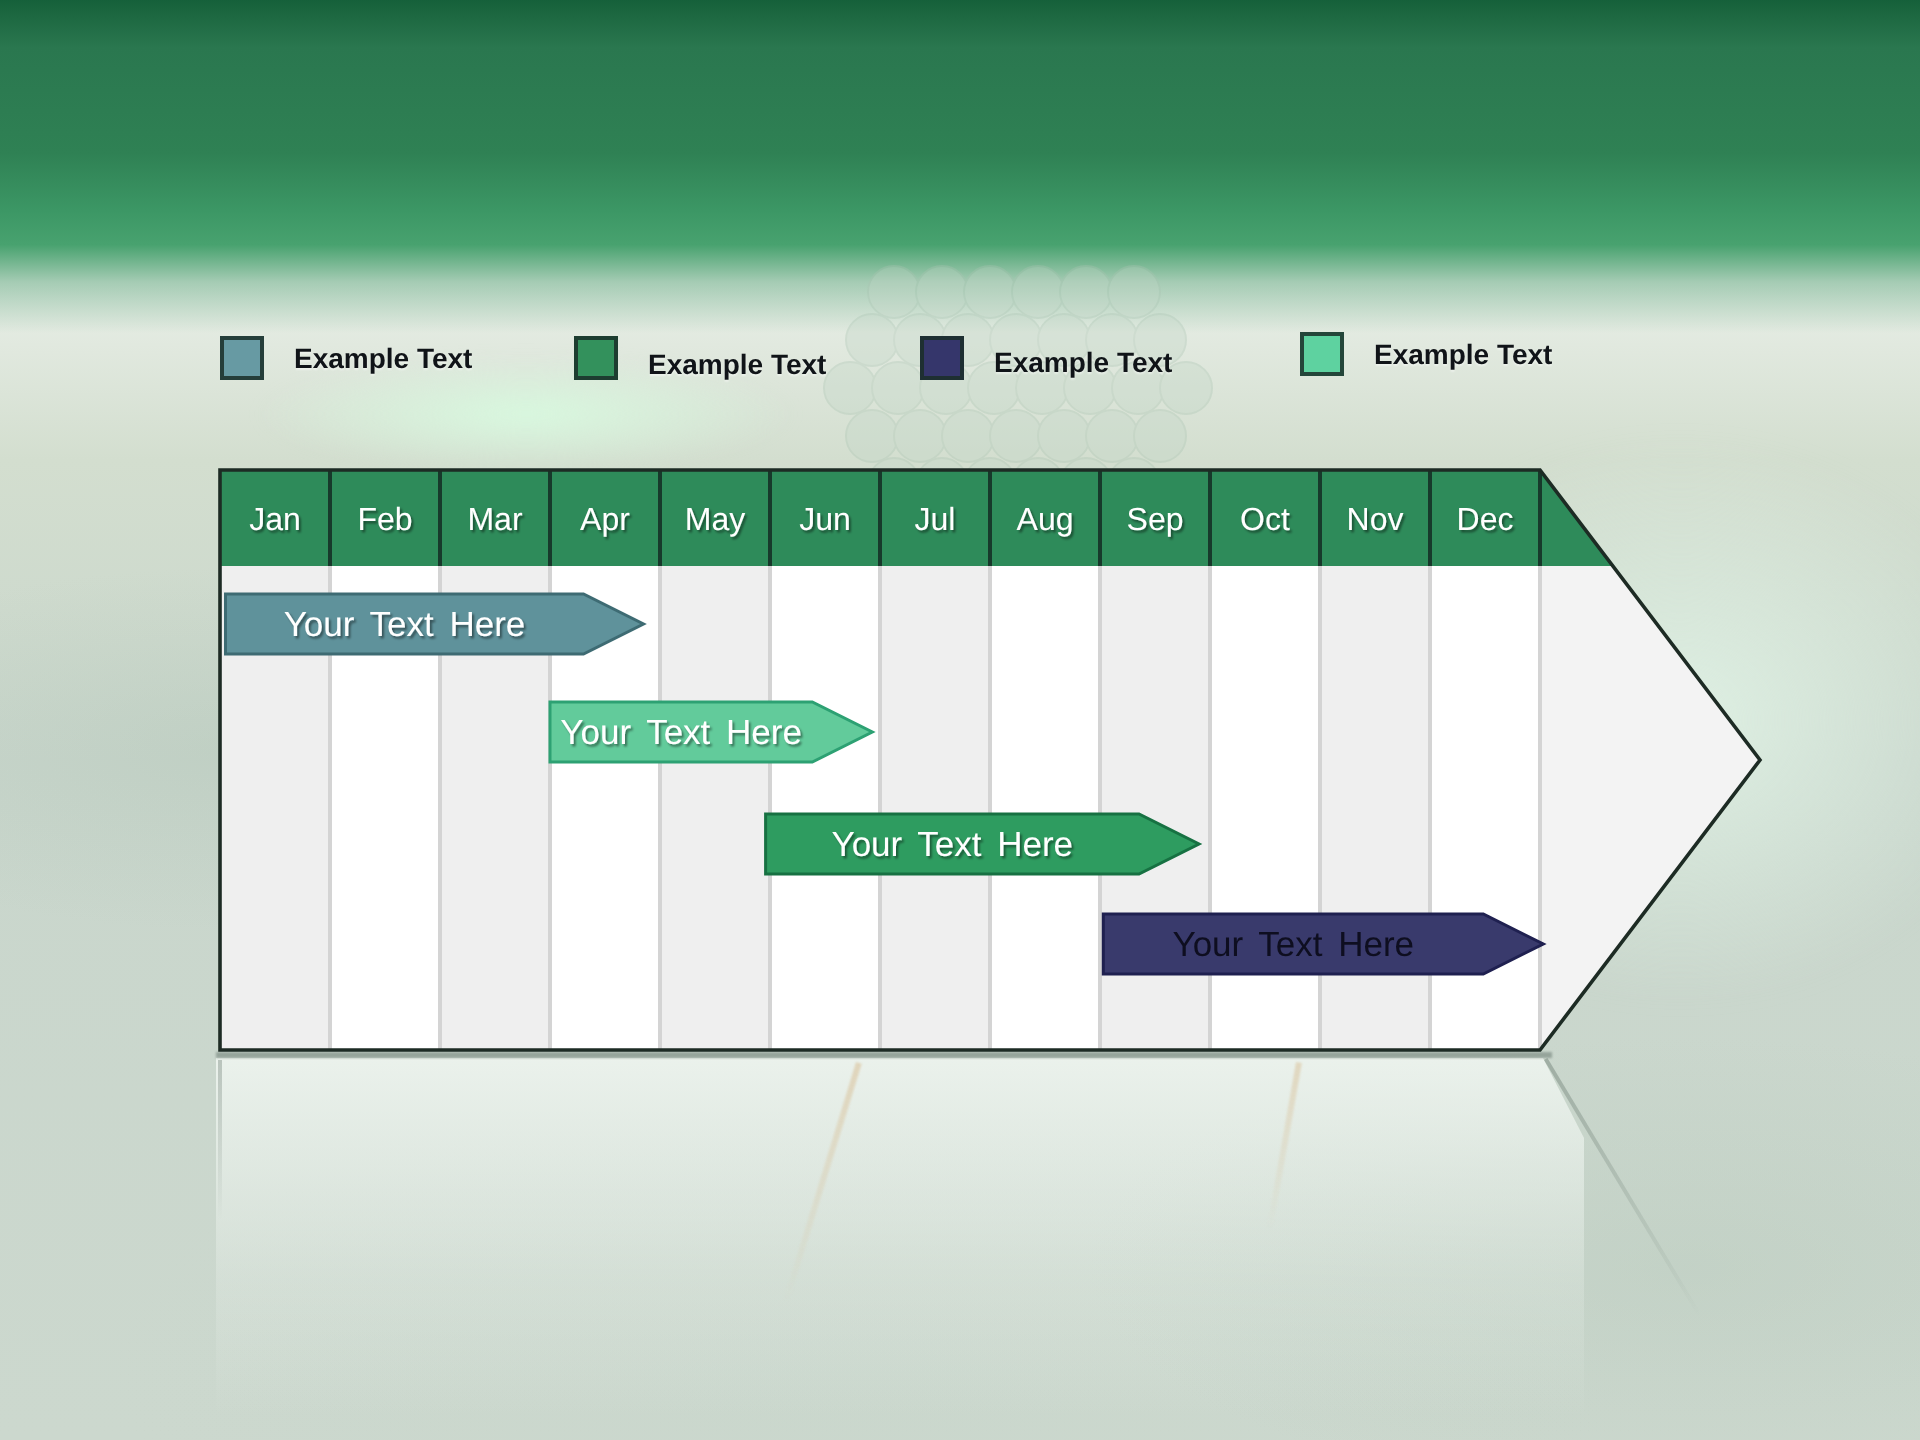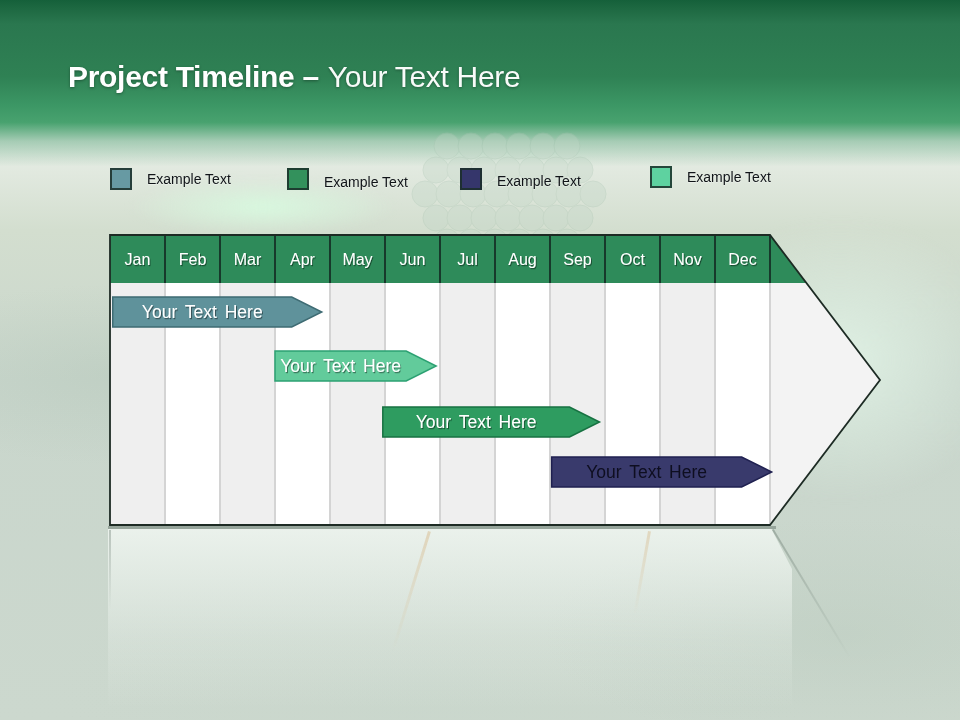--- a/index.html
+++ b/index.html
@@ -37,21 +37,21 @@
   .page-title .t-bold{font-weight:bold;margin-right:9px;}
   .page-title .t-rest{font-weight:normal;opacity:.97;}
   .legend{position:absolute;left:0;top:0;width:960px;height:0;}
   .legend-item{position:absolute;display:flex;align-items:flex-start;}
   .legend-item:nth-child(1){left:110px;top:168px;}
   .legend-item:nth-child(2){left:287px;top:168px;}
   .legend-item:nth-child(3){left:460px;top:168px;}
   .legend-item:nth-child(4){left:650px;top:166px;}
   .swatch{width:22px;height:22px;border:2px solid rgba(26,46,40,.85);box-sizing:border-box;flex:0 0 auto;}
   .legend-label{
-    margin-left:15px;font-size:14px;font-weight:normal;color:#101418;
+    margin-left:15px;font-size:14px;font-weight:bold;color:#101418;
     text-shadow:0 1px 1px rgba(255,255,255,.45);padding-top:3px;white-space:nowrap;
   }
   .legend-item:nth-child(2) .legend-label{padding-top:6px;}
   .legend-item:nth-child(3) .legend-label{padding-top:5px;}
   .timeline-svg{position:absolute;left:0;top:0;}
   .table-under-shadow{
     position:absolute;left:108px;top:526px;width:668px;height:3px;
     background:rgba(108,124,114,.55);filter:blur(.5px);
   }
   .reflection{
@@ -119,23 +119,20 @@
       <circle cx="76" cy="147" r="13" fill="#c2d6c7" stroke="#aac4b2" stroke-width="1"></circle>
       <circle cx="100" cy="147" r="13" fill="#c2d6c7" stroke="#aac4b2" stroke-width="1"></circle>
       <circle cx="124" cy="147" r="13" fill="#c2d6c7" stroke="#aac4b2" stroke-width="1"></circle>
       <circle cx="148" cy="147" r="13" fill="#c2d6c7" stroke="#aac4b2" stroke-width="1"></circle>
       <circle cx="172" cy="147" r="13" fill="#c2d6c7" stroke="#aac4b2" stroke-width="1"></circle>
     </svg>
 
   <div class="glow-left"></div>
   <div class="slope-right"></div>
 
-  <div class="page-title">
-    <span class="t-bold">Project Timeline –</span><span class="t-rest">Your Text Here</span>
-  </div>
 
   <div class="legend">
     <div class="legend-item">
       <span class="swatch" style="background: rgb(103, 154, 163);"></span>
       <span class="legend-label">Example Text</span>
     </div>
     <div class="legend-item">
       <span class="swatch" style="background: rgb(51, 145, 92);"></span>
       <span class="legend-label">Example Text</span>
     </div>

